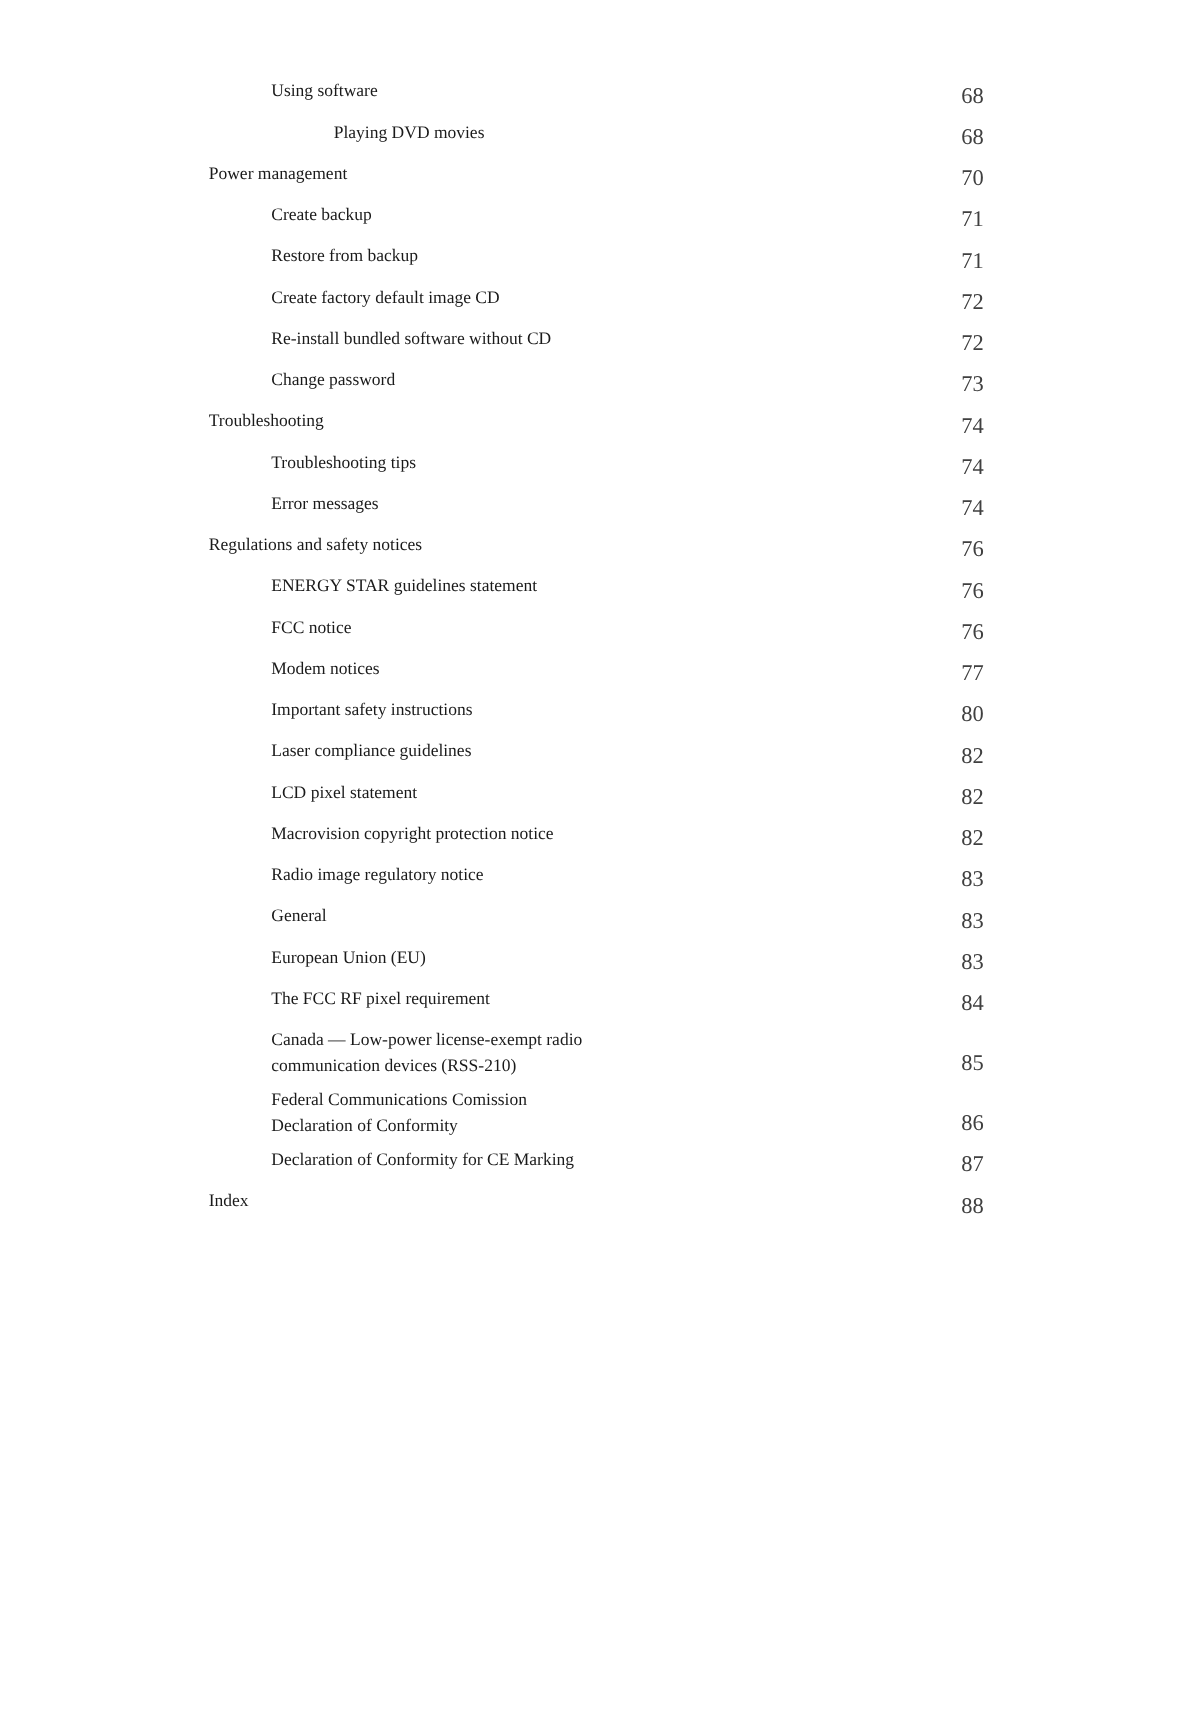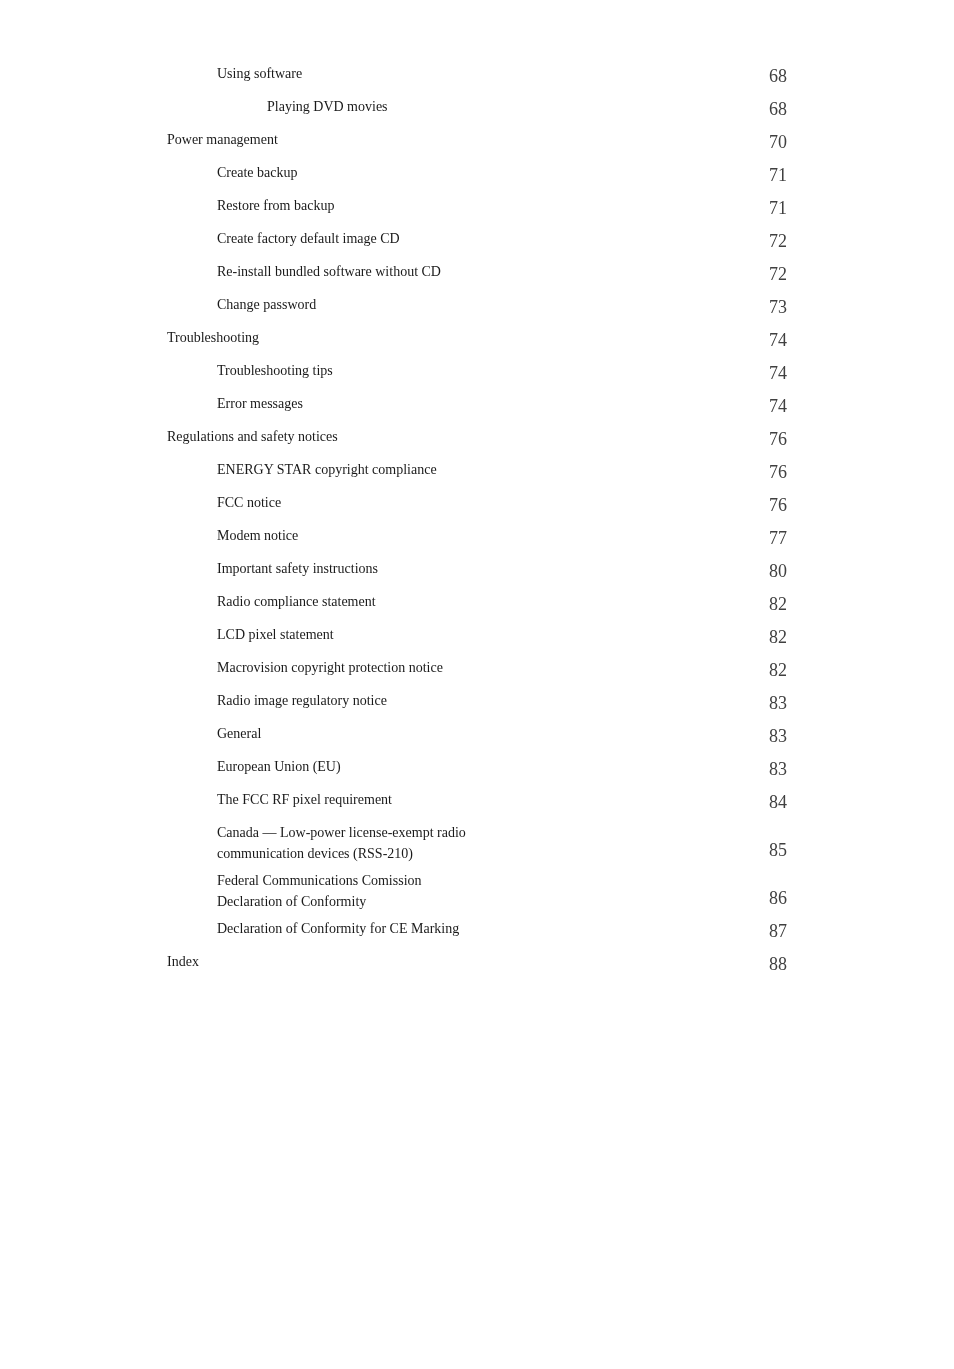--- a/index.html
+++ b/index.html
@@ -96,37 +96,37 @@
         </tr>
         <tr>
           <td class="label" style="padding-left: 50px;">Error messages</td>
           <td class="page-num">74</td>
         </tr>
         <tr>
           <td class="label" style="padding-left: 0px;">Regulations and safety notices</td>
           <td class="page-num">76</td>
         </tr>
         <tr>
-          <td class="label" style="padding-left: 50px;">ENERGY STAR copyright compliance</td>
+          <td class="label" style="padding-left: 50px;">ENERGY STAR guidelines statement</td>
           <td class="page-num">76</td>
         </tr>
         <tr>
           <td class="label" style="padding-left: 50px;">FCC notice</td>
           <td class="page-num">76</td>
         </tr>
         <tr>
-          <td class="label" style="padding-left: 50px;">Modem notice</td>
+          <td class="label" style="padding-left: 50px;">Modem notices</td>
           <td class="page-num">77</td>
         </tr>
         <tr>
           <td class="label" style="padding-left: 50px;">Important safety instructions</td>
           <td class="page-num">80</td>
         </tr>
         <tr>
-          <td class="label" style="padding-left: 50px;">Radio compliance statement</td>
+          <td class="label" style="padding-left: 50px;">Laser compliance guidelines</td>
           <td class="page-num">82</td>
         </tr>
         <tr>
           <td class="label" style="padding-left: 50px;">LCD pixel statement</td>
           <td class="page-num">82</td>
         </tr>
         <tr>
           <td class="label" style="padding-left: 50px;">Macrovision copyright protection notice</td>
           <td class="page-num">82</td>
         </tr>

